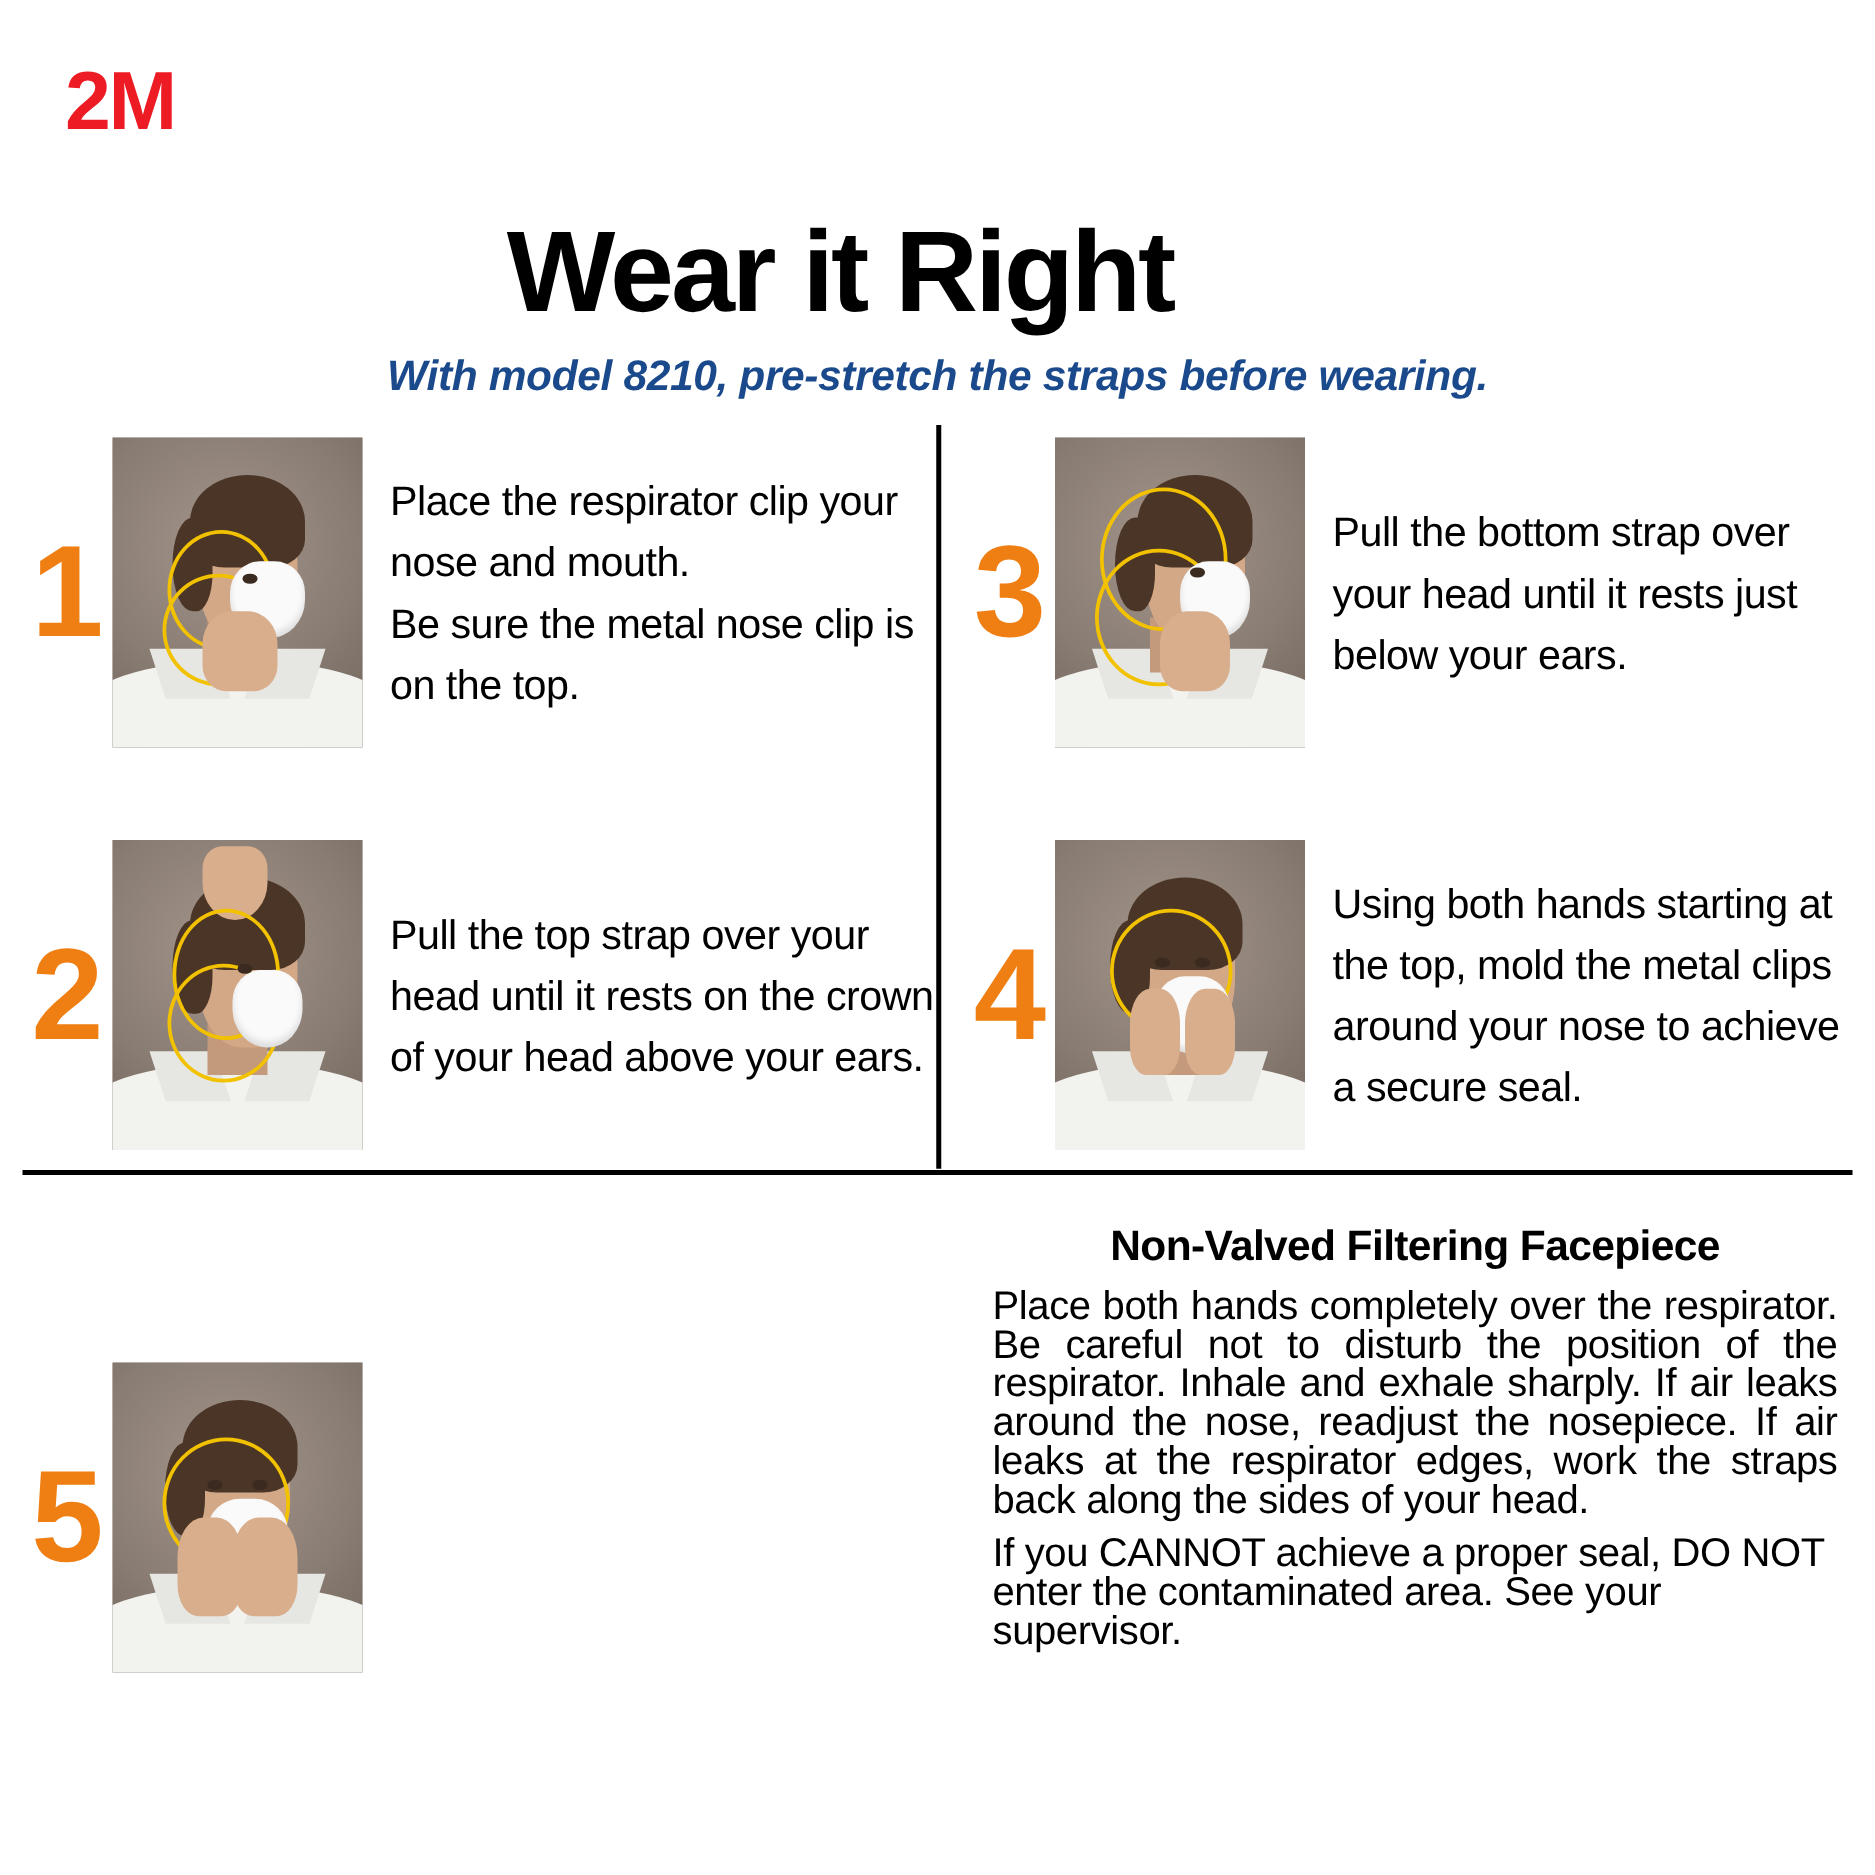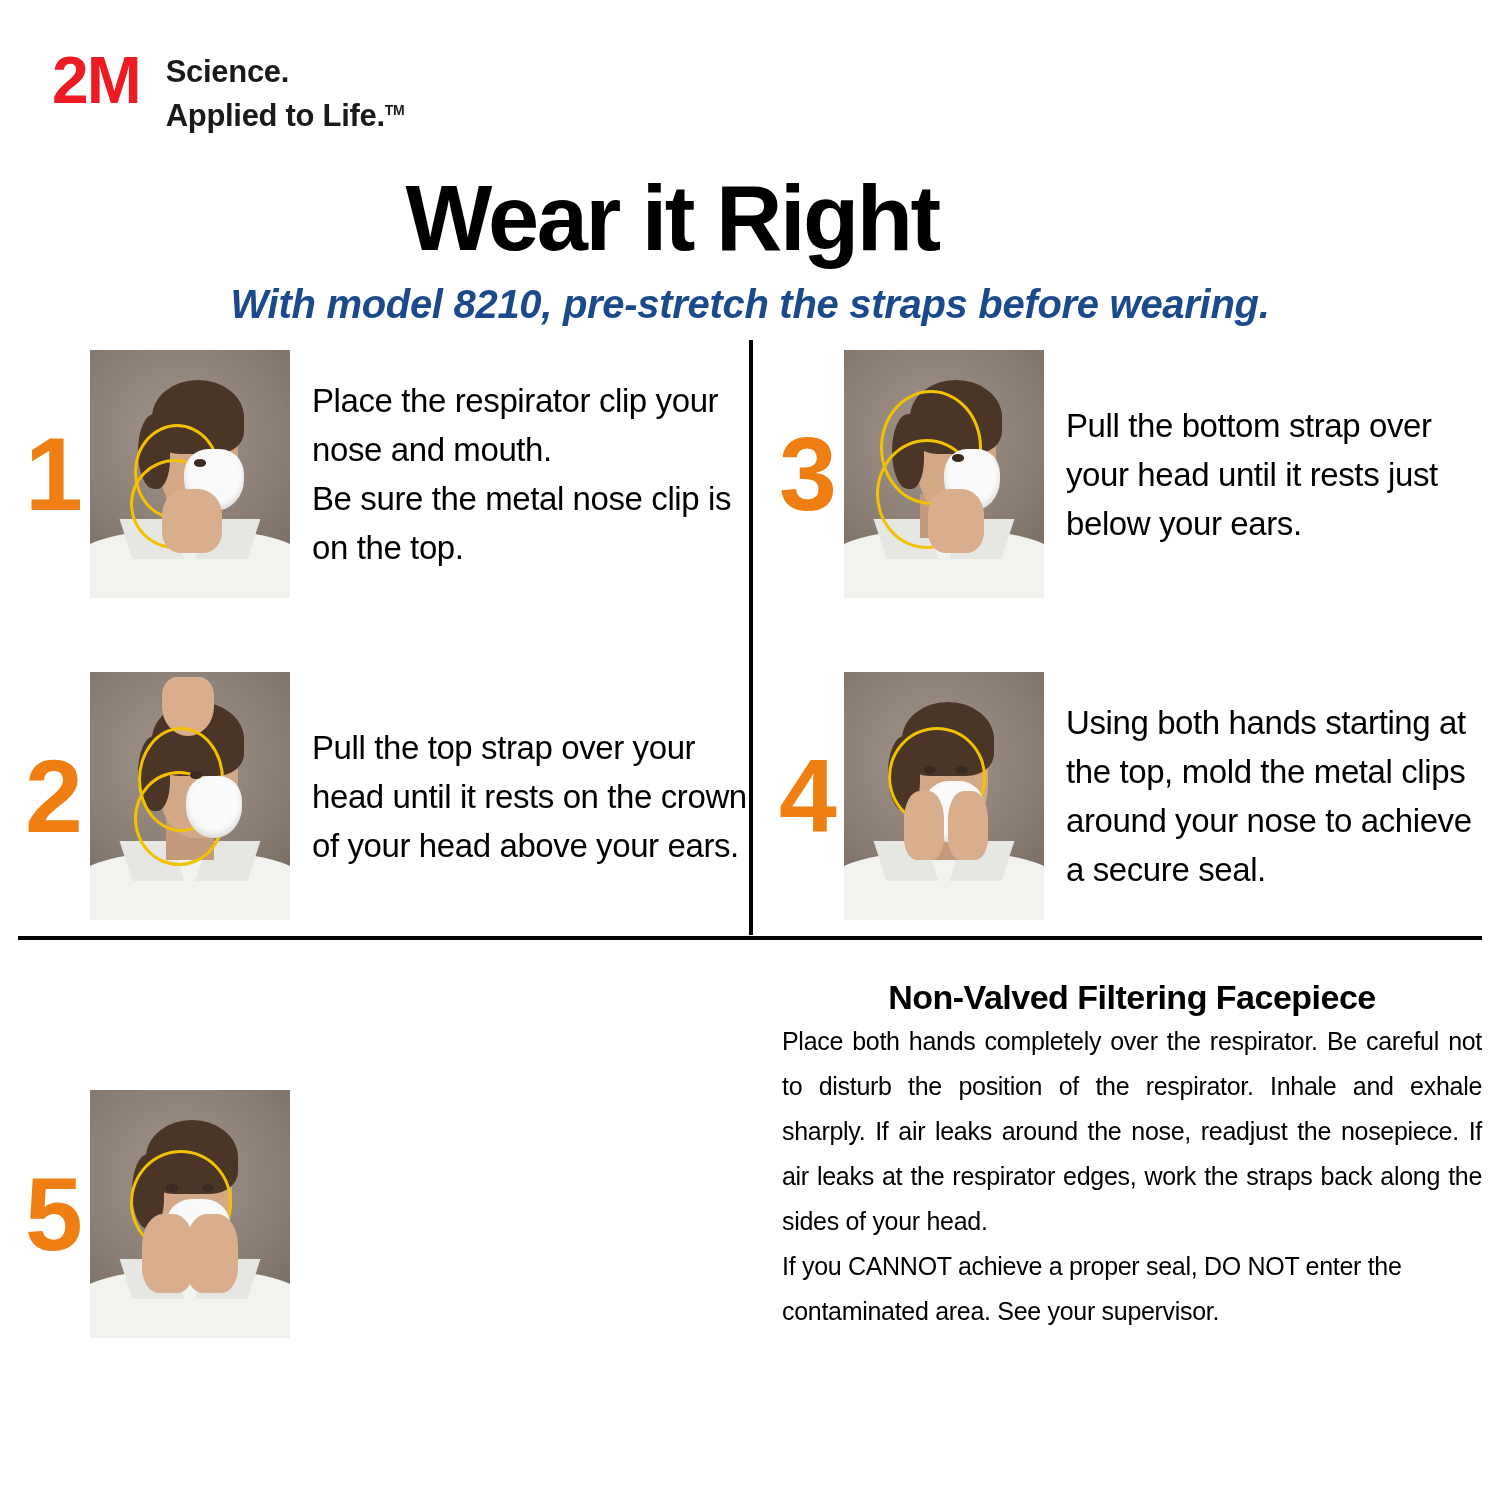--- a/index.html
+++ b/index.html
@@ -65,21 +65,21 @@
     font-weight: bold;
     letter-spacing: -2.5px;
     line-height: 100px;
   }
   .subtitle {
     position: absolute;
     top: 282px;
     left: 0;
     width: 1500px;
     text-align: center;
-    font-size: 40px;
+    font-size: 34px;
     font-weight: bold;
     font-style: italic;
     color: #1b4a8c;
     letter-spacing: -0.3px;
   }
 
   
   .vdiv {
     position: absolute;
     left: 749px;
@@ -143,23 +143,23 @@
     width: 700px;
   }
   .fitcheck h2 {
     margin: 0 0 2px 0;
     font-size: 34px;
     font-weight: bold;
     letter-spacing: -0.5px;
     text-align: center;
   }
   .fitcheck p {
-    margin: 0;
-    font-size: 25px;
-    line-height: 45px;
+    margin: 12px;
+    font-size: 32px;
+    line-height: 31px;
     text-align: justify;
     letter-spacing: -0.3px;
   }
   .fitcheck p.last { text-align: left; }
 
   
   .ph-bg {
     position: absolute; inset: 0;
     background: radial-gradient(circle at 45% 35%, #a2948a 0%, #897c72 55%, #6e635b 100%);
   }
@@ -205,24 +205,20 @@
     position: absolute; width: 6%; height: 3%; background: #3a2a20; border-radius: 50%;
   }
 </style>
 </head>
 <body>
 
 <div class="page">
 
   <div class="brand">
     <div class="brand-logo">2M</div>
-    <div class="brand-tag">
-      <div>Science.</div>
-      <div><span>Applied to Life.</span><span class="tm">TM</span></div>
-    </div>
   </div>
 
   <div class="title">Wear it Right</div>
   <div class="subtitle">With model 8210, pre-stretch the straps before wearing.</div>
 
   <div class="vdiv"></div>
   <div class="hdiv"></div>
 
   <div class="step step1">
     <div class="step-num">1</div>

